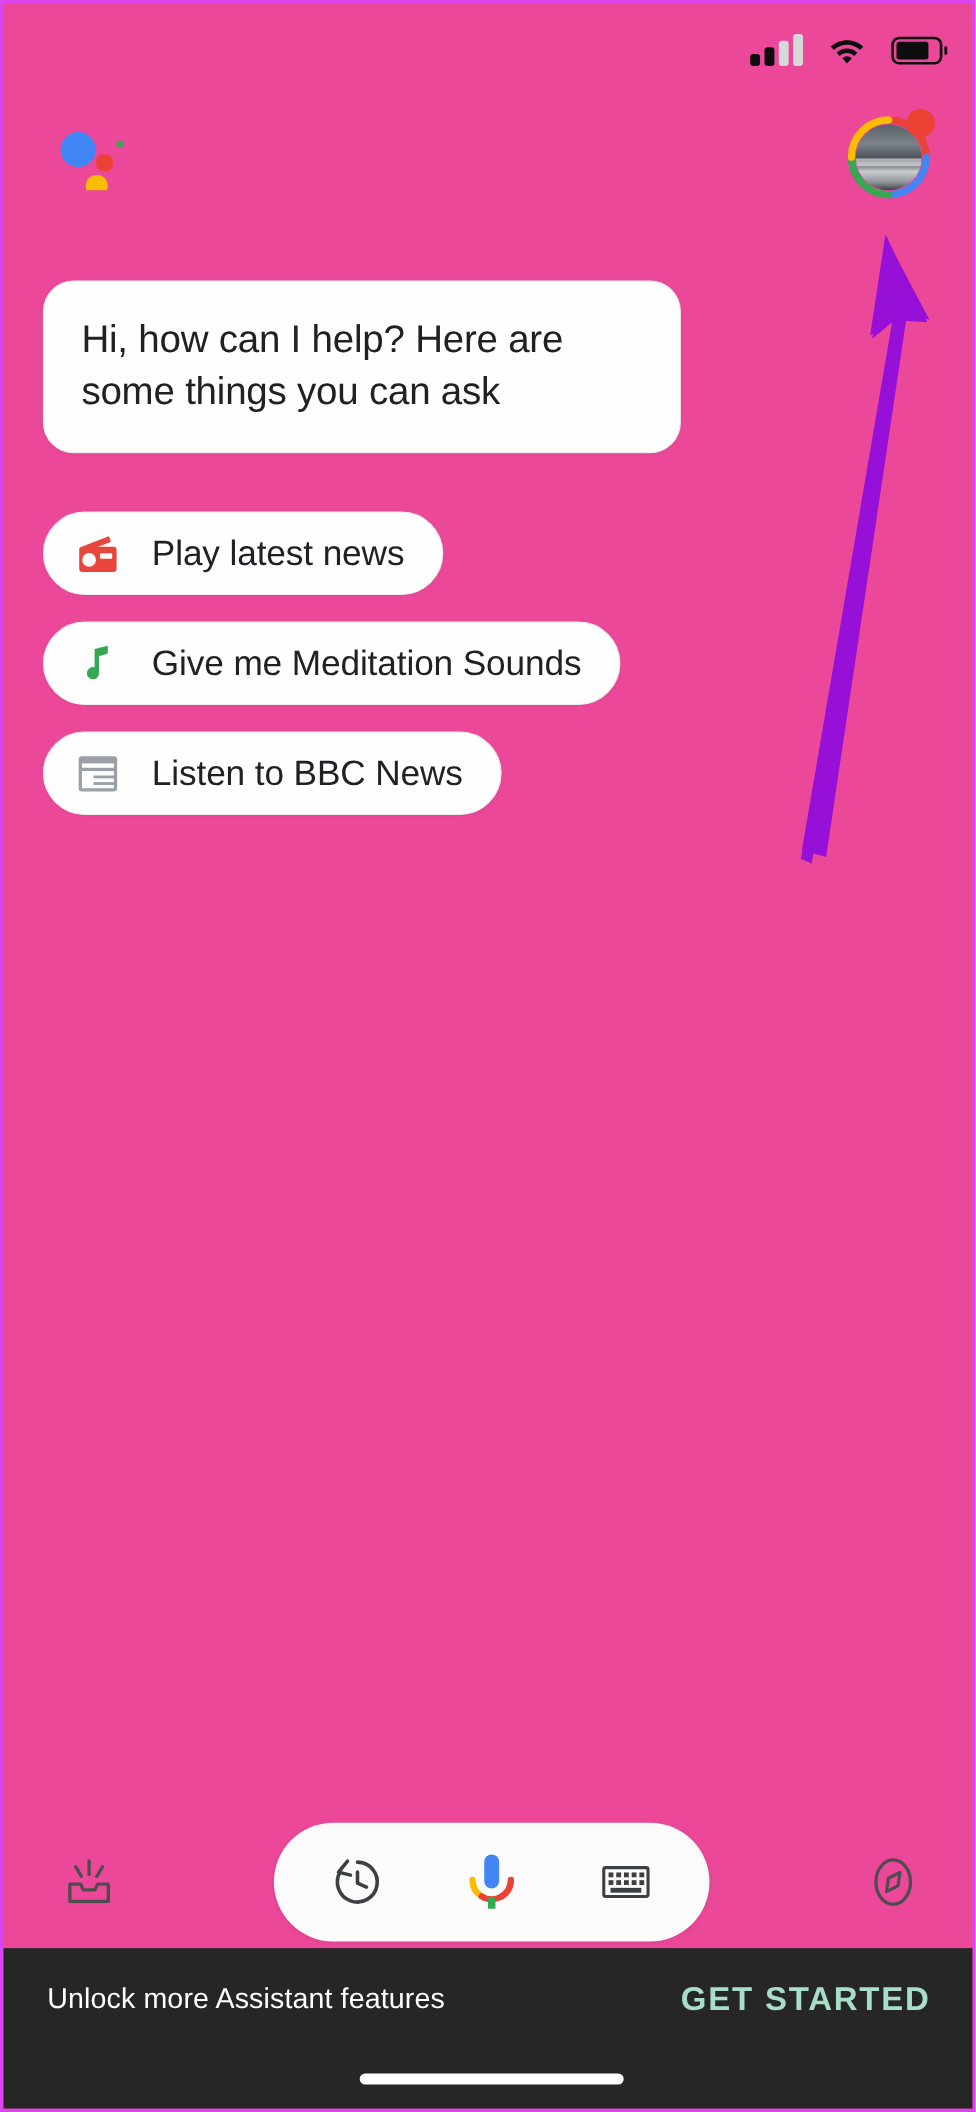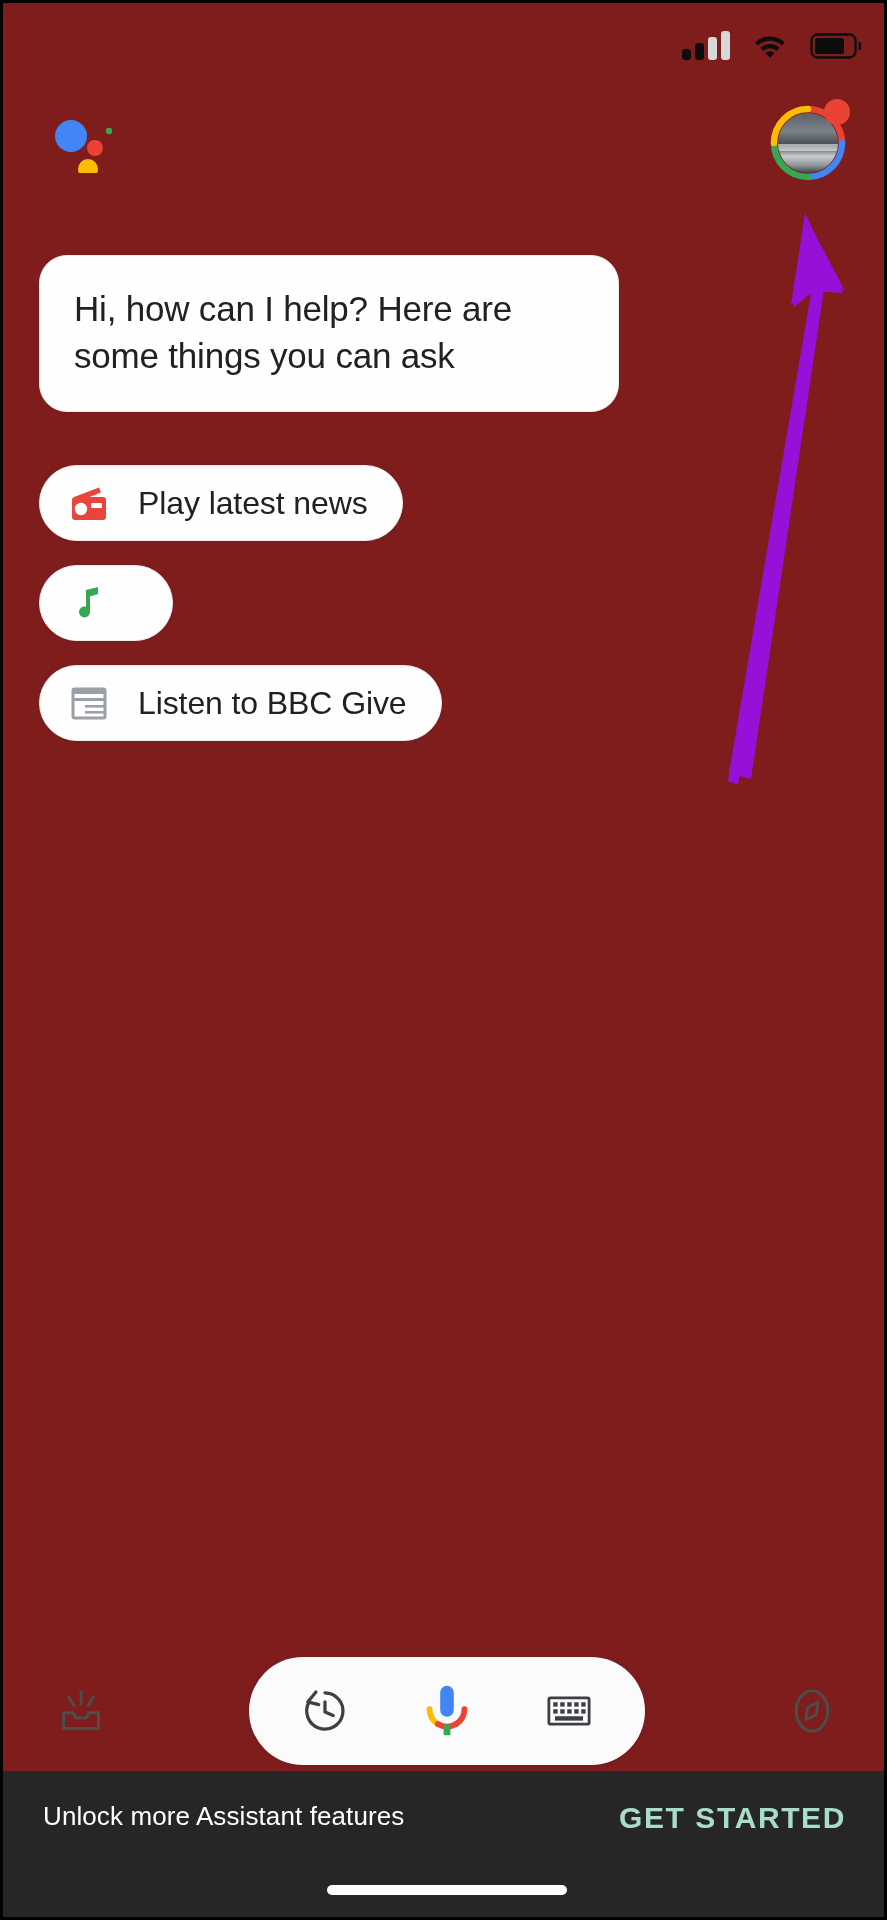--- a/index.html
+++ b/index.html
@@ -7,23 +7,23 @@
     padding: 0;
     background: #ffffff;
   }
   body {
     font-family: "Liberation Sans", sans-serif;
   }
   #screen {
     position: relative;
     width: 887px;
     height: 1920px;
-    background: #7f1d1d;
+    background: #ec4899;
     overflow: hidden;
-    border: 3px solid #000000;
+    border: 3px solid #d946ef;
     box-sizing: border-box;
   }
 
   
   .status-bar {
     position: absolute;
     top: 0;
     left: 0;
     width: 887px;
     height: 86px;
@@ -315,35 +315,36 @@
       </div>
     </div>
 
     <div style="display:block">
       <div class="chip">
         <span class="chip-icon">
           <svg viewBox="0 0 46 46" width="46" height="46">
             <path d="M20 10 L32 7 L32 14 L24 16.5 L24 32 a5.5 5.5 0 1 1 -4 -5.3 L20 10 Z" fill="#34a853"></path>
           </svg>
         </span>
+        <span class="chip-label">Give me Meditation Sounds</span>
       </div>
     </div>
 
     <div style="display:block">
       <div class="chip">
         <span class="chip-icon">
           <svg viewBox="0 0 46 46" width="46" height="46">
             <rect x="7" y="9" width="32" height="29" rx="1.5" fill="none" stroke="#9aa0a6" stroke-width="3"></rect>
             <rect x="7" y="9" width="32" height="5" fill="#9aa0a6"></rect>
             <rect x="7" y="18" width="32" height="3" fill="#9aa0a6"></rect>
             <rect x="19" y="25" width="20" height="2.6" fill="#9aa0a6"></rect>
             <rect x="19" y="31" width="20" height="2.6" fill="#9aa0a6"></rect>
           </svg>
         </span>
-        <span class="chip-label">Listen to BBC Give</span>
+        <span class="chip-label">Listen to BBC News</span>
       </div>
     </div>
 
   </div>
 
   <svg class="arrow-annotation" viewBox="0 0 160 620">
     <path d="M36 600 L118 120 L100 135 L112 42 L152 118 L132 110 L58 606 Z" fill="#9610d8"></path>
     <path d="M35 608 L120 118 L150 120 L112 40 L98 132 L128 112 L45 612 Z" fill="#9610d8"></path>
   </svg>
 

